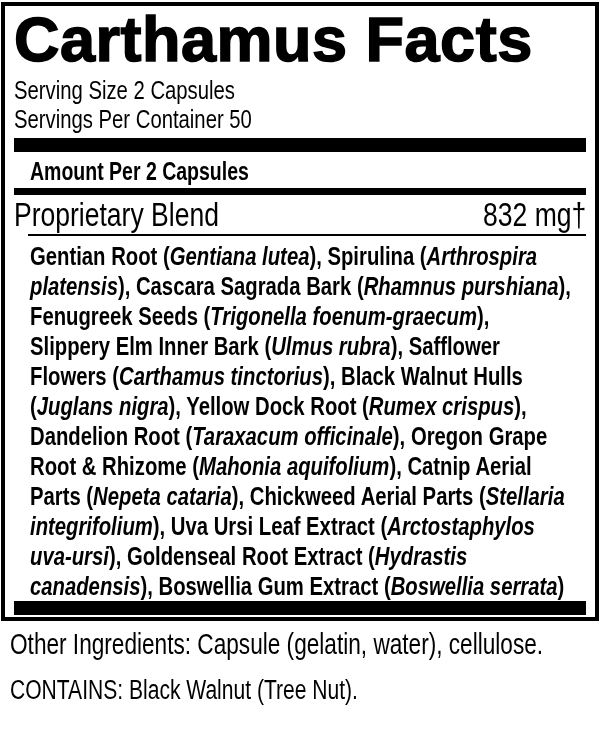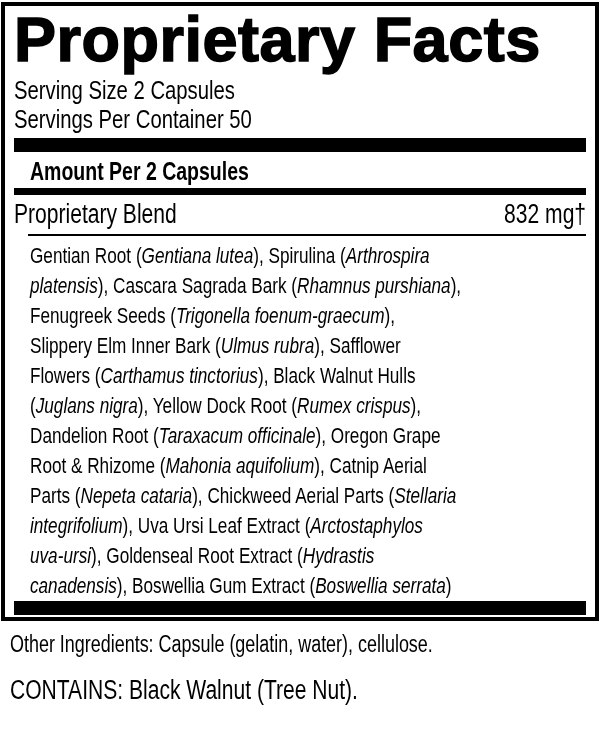--- a/index.html
+++ b/index.html
@@ -42,42 +42,42 @@
     -webkit-text-stroke: 1.5px #000;
     white-space: nowrap;
   }
   .serving-block { margin-top: 6px; }
   .serving-line { font-size: 26px; line-height: 29px; }
   .bar-thick { height: 14px; background: #000; margin-top: 4px; }
   .amount-header { margin-top: 5px; font-size: 25px; line-height: 28px; font-weight: bold; margin-left: 16px; }
   .bar-med { height: 7px; background: #000; margin-top: 3px; }
   .blend-row {
     margin-top: 5px;
-    font-size: 27px;
+    font-size: 34px;
     line-height: 28px;
     display: flex;
     justify-content: space-between;
     align-items: baseline;
   }
   .rule-thin { height: 2px; background: #000; margin-top: 6px; margin-left: 14px; }
   .ingredients { margin-top: 5px; margin-left: 16px; }
-  .ing-line { font-size: 22px; line-height: 30px; }
+  .ing-line { font-size: 26px; line-height: 30px; font-weight: bold; }
   .it { font-style: italic; }
   .bar-thick-bottom { height: 14px; background: #000; margin-top: 0; }
   .footnote { margin-top: 4px; margin-left: 14px; font-size: 27px; line-height: 26px; }
   .below-box { margin: 8px 0 0 10px; }
-  .other-line { font-size: 23px; line-height: 30px; }
+  .other-line { font-size: 29px; line-height: 30px; }
   .contains-line { font-size: 27px; line-height: 30px; margin-top: 16px; }
 </style>
 </head>
 <body>
 
 <div class="panel">
 
-  <div class="title">Proprietary Facts</div>
+  <div class="title">Carthamus Facts</div>
 
   <div class="serving-block">
     <div class="serving-line">
       <span class="cx">Serving Size 2 Capsules</span>
     </div>
     <div class="serving-line">
       <span class="cx">Servings Per Container 50</span>
     </div>
   </div>
 

